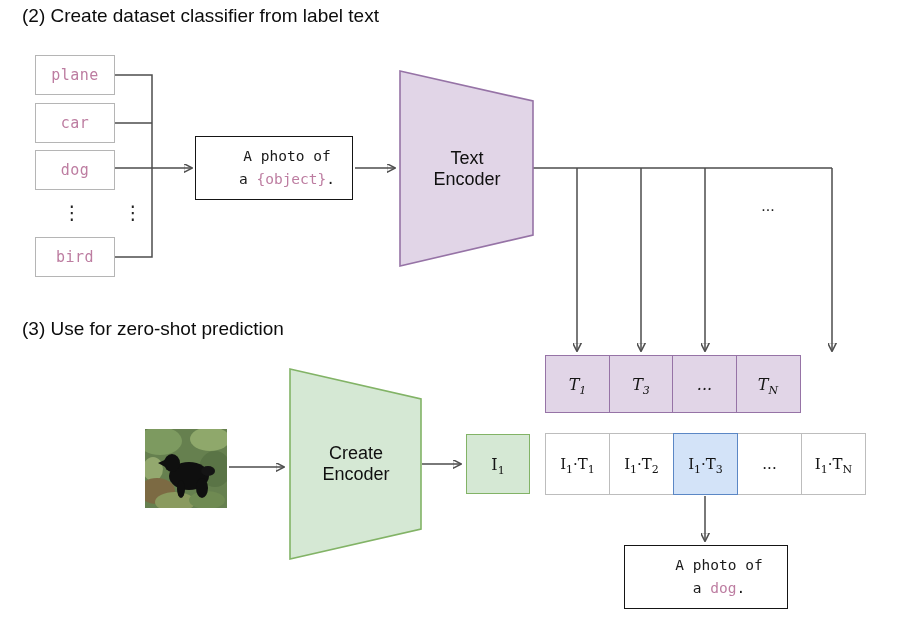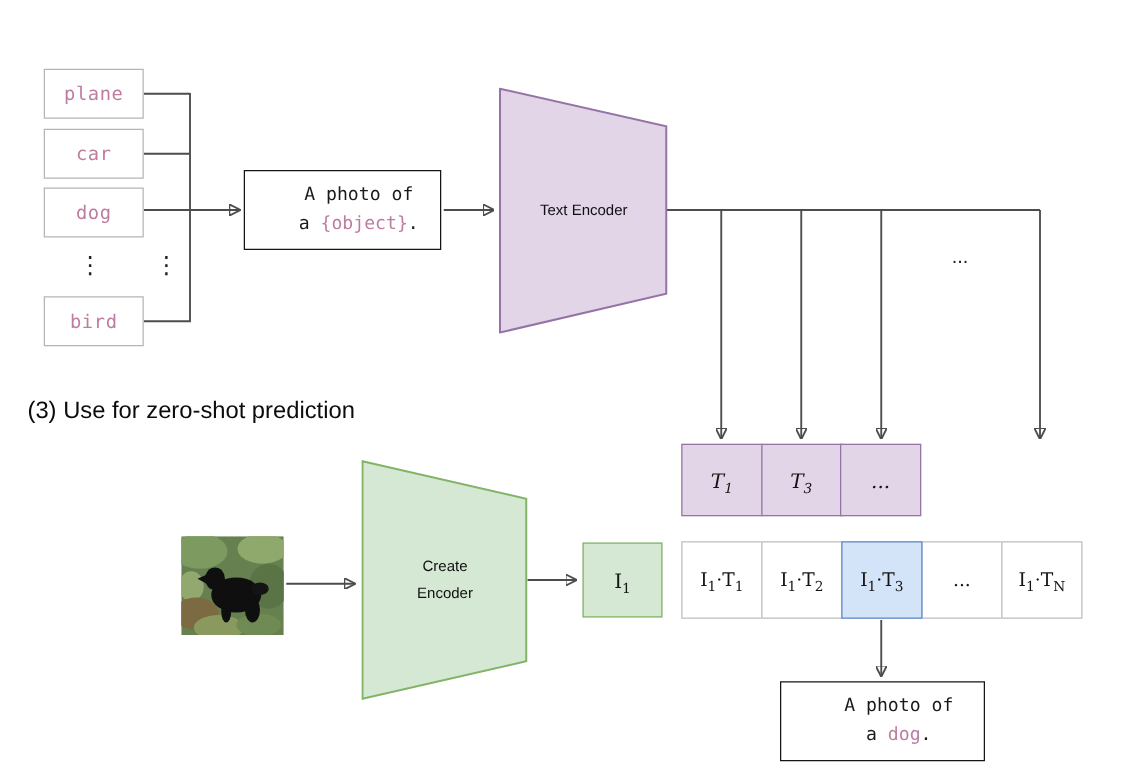--- a/index.html
+++ b/index.html
@@ -21,21 +21,21 @@
     color:#222; font-family:"DejaVu Sans", sans-serif; z-index:2; }
 
   .code-box { position:absolute; border:1.5px solid #151515; background:#fff;
     display:flex; flex-direction:column; align-items:center; justify-content:center;
     font-family:"DejaVu Sans Mono", monospace; font-size:14.5px; color:#1a1a1a;
     line-height:23px; z-index:2; white-space:pre;padding-left:26px; }
   .code-box .pink { color:var(--label-text,#bd7da1); }
 
   .trap { position:absolute; z-index:2; }
   .trap-label { position:absolute; display:flex; align-items:center; justify-content:center;
-    text-align:center; font-size:12px; line-height:21px; color:#101010; z-index:3; }
+    text-align:center; font-size:18px; line-height:21px; color:#101010; z-index:3; }
   .trap-label .wrap { display:inline-block; width:72px; }
 
   .row { position:absolute; display:flex; z-index:2; }
   .t-cell { width:65px; height:58px; margin-left:-1.5px; background:var(--purple-fill,#E1D5E7);
     border:1.5px solid var(--purple-border,#9673A6); display:flex; align-items:center;
     justify-content:center; font-family:"DejaVu Serif", serif; font-size:16px; color:#141414; }
   .t-cell:first-child { margin-left:0; }
 
   .logit-cell { width:65px; height:62px; margin-left:-1px; background:#fff;
     border:1px solid #bdbdbd; display:flex; align-items:center; justify-content:center;
@@ -77,20 +77,21 @@
       <line x1="577" y1="168" x2="577" y2="351" marker-end="url(#arr)"></line>
       <line x1="641" y1="168" x2="641" y2="351" marker-end="url(#arr)"></line>
       <line x1="705" y1="168" x2="705" y2="351" marker-end="url(#arr)"></line>
       <line x1="832" y1="168" x2="832" y2="351" marker-end="url(#arr)"></line>
     </g>
     <line x1="229" y1="467" x2="284" y2="467" marker-end="url(#arr)"></line>
     <line x1="422" y1="464" x2="461" y2="464" marker-end="url(#arr)"></line>
     <line x1="705" y1="496" x2="705" y2="541" marker-end="url(#arr)"></line>
   </svg>
 
+  <div class="title" style="left:22px; top:5px;">(2) Create dataset classifier from label text</div>
 
   <div class="label-box" style="top:103px;">car</div>
   <div class="label-box" style="top:55px;">plane</div>
   <div class="label-box" style="top:150px;">dog</div>
   <div class="vdots" style="left:62px;">⋮</div>
   <div class="vdots" style="left:123px;">⋮</div>
   <div class="label-box" style="top:237px;">bird</div>
 
   <div class="code-box" style="left:195px; top:136px; width:158px; height:64px;">
     <div><span>A photo of</span></div>
@@ -108,20 +109,23 @@
 
   <div class="row" style="left:545px; top:355px;font-style:italic;">
     <div class="t-cell">
         <span><span>T</span><sub>1</sub></span>
       </div>
     <div class="t-cell">
         <span><span>T</span><sub>3</sub></span>
       </div>
     <div class="t-cell">
         <span><span>...</span><sub></sub></span>
+      </div>
+    <div class="t-cell">
+        <span><span>T</span><sub>N</sub></span>
       </div>
   </div>
 
   <div class="title" style="left:22px; top:318px;">(3) Use for zero-shot prediction</div>
 
   <svg class="photo" viewBox="0 0 82 79">
     <rect width="82" height="79" fill="#66804f"></rect>
     <ellipse cx="15" cy="12" rx="22" ry="14" fill="#7d9a60"></ellipse>
     <ellipse cx="65" cy="10" rx="20" ry="12" fill="#8fa86b"></ellipse>
     <ellipse cx="70" cy="40" rx="16" ry="18" fill="#5a7446"></ellipse>

